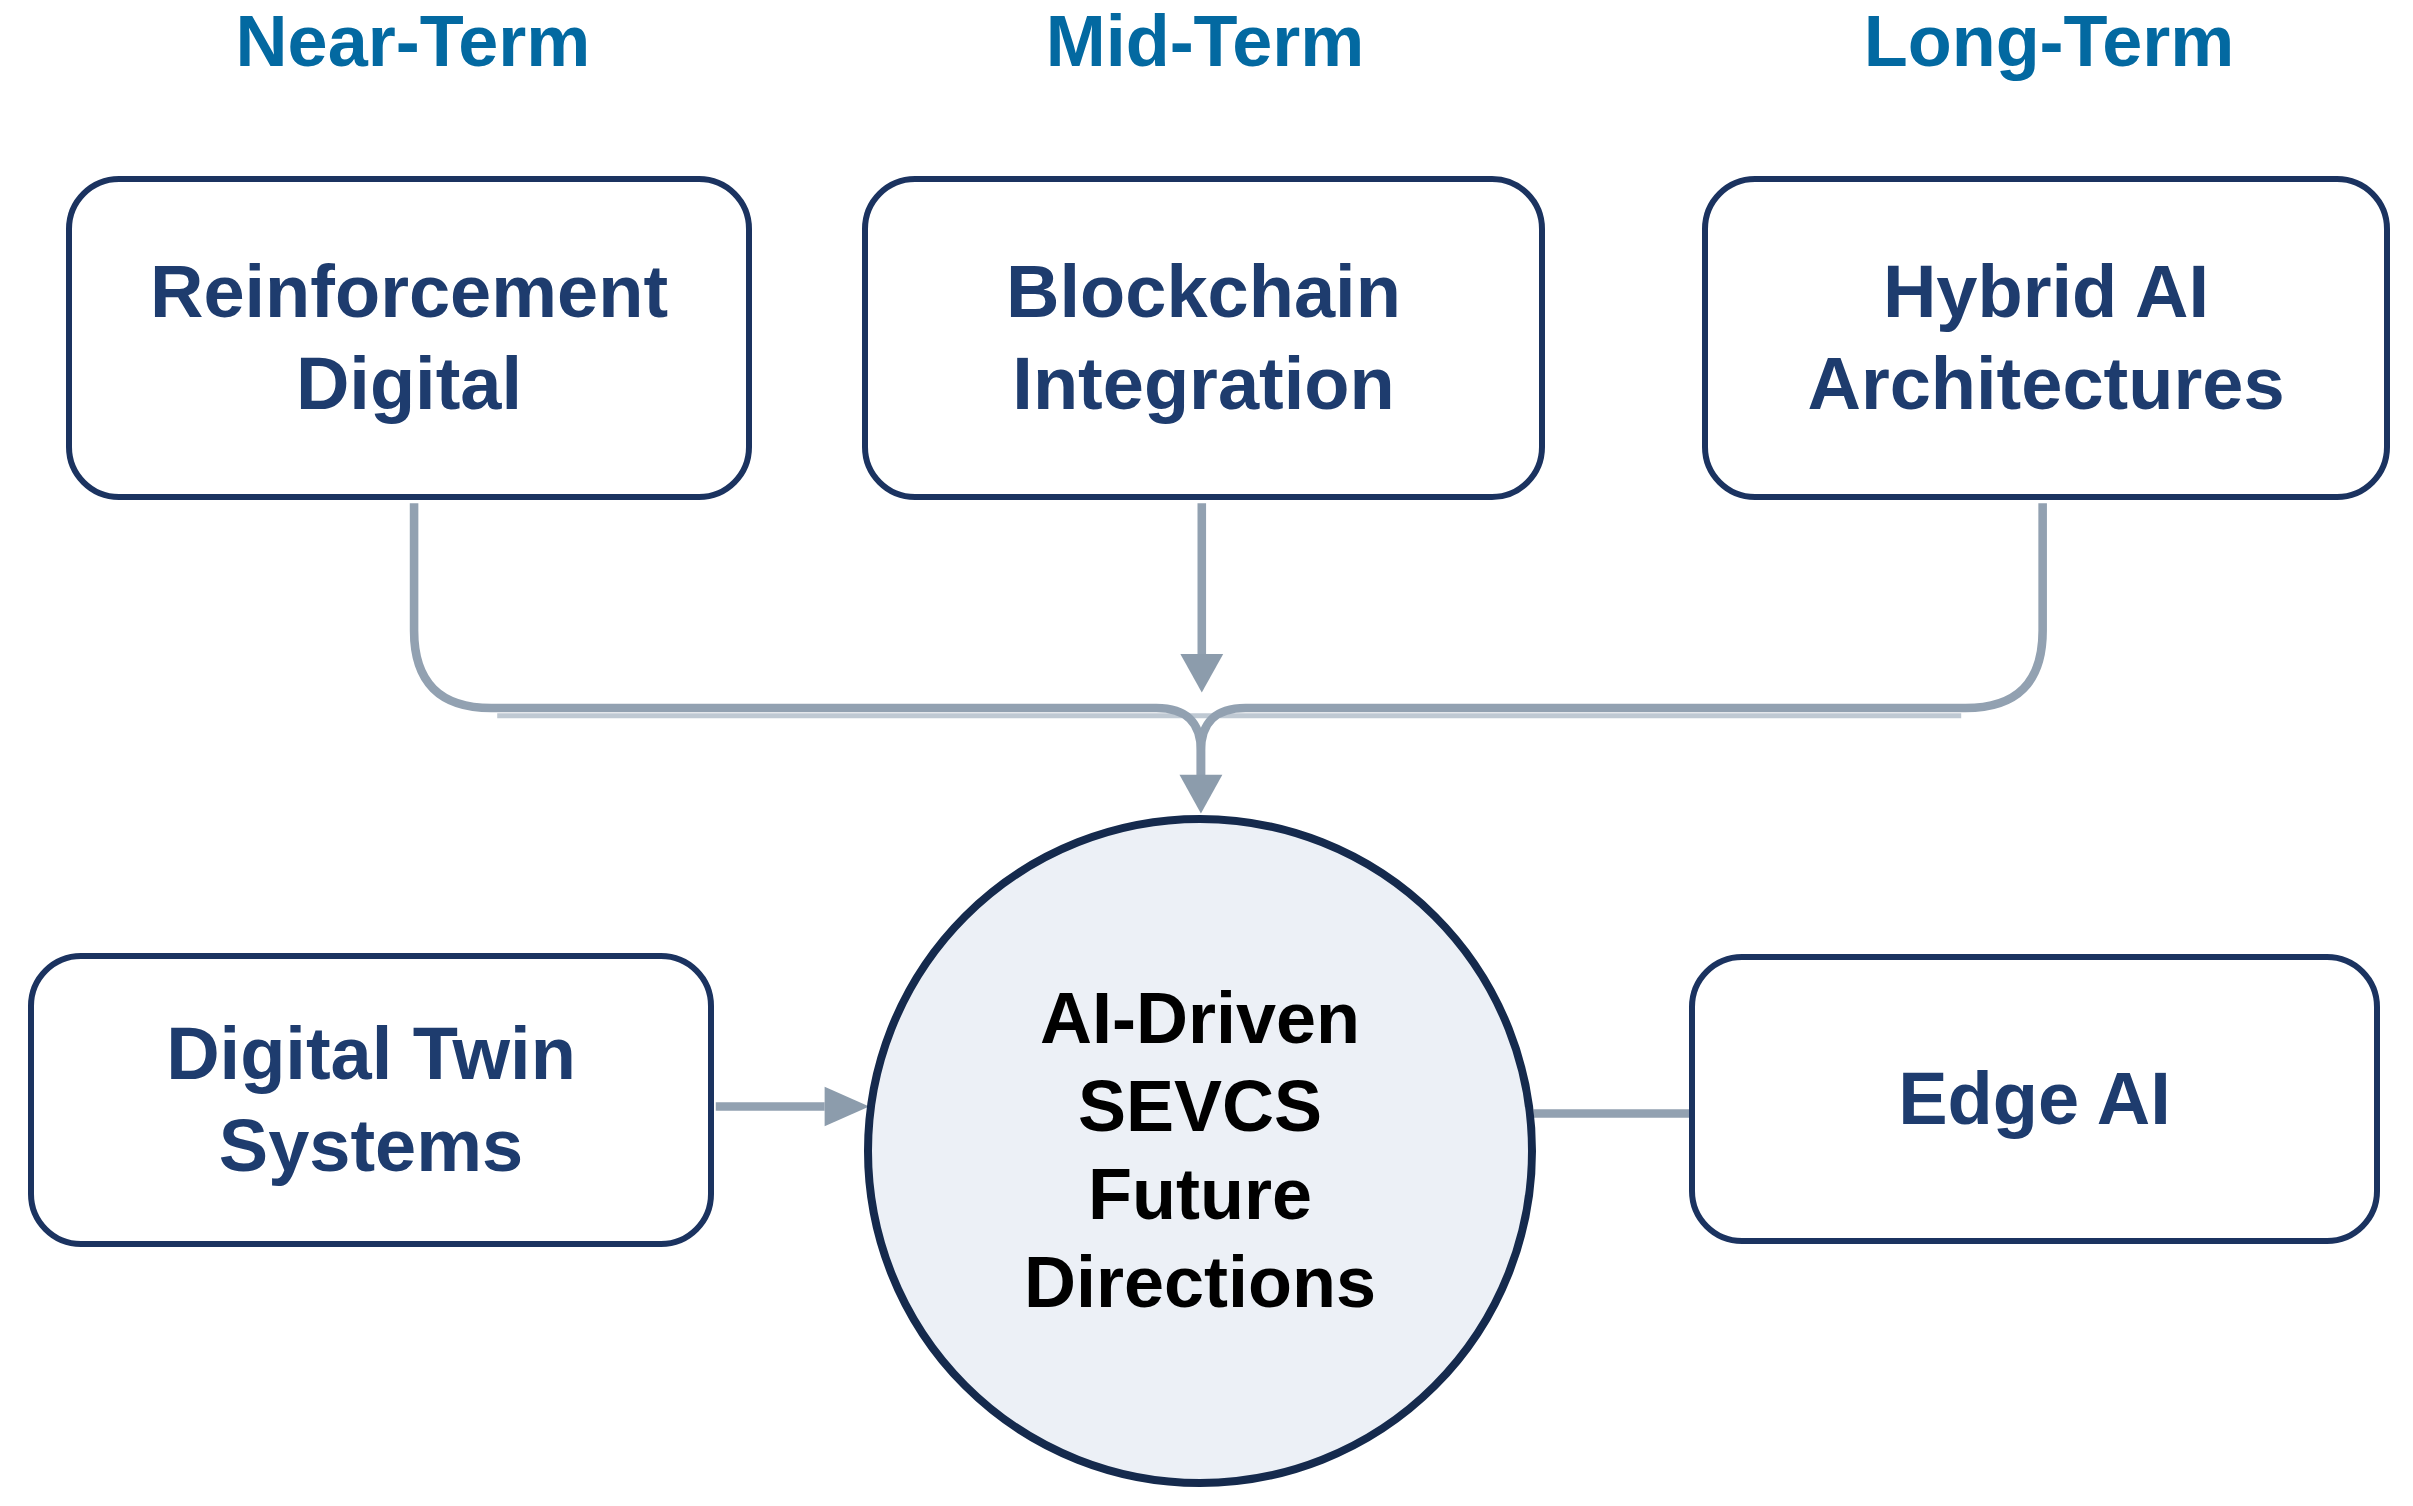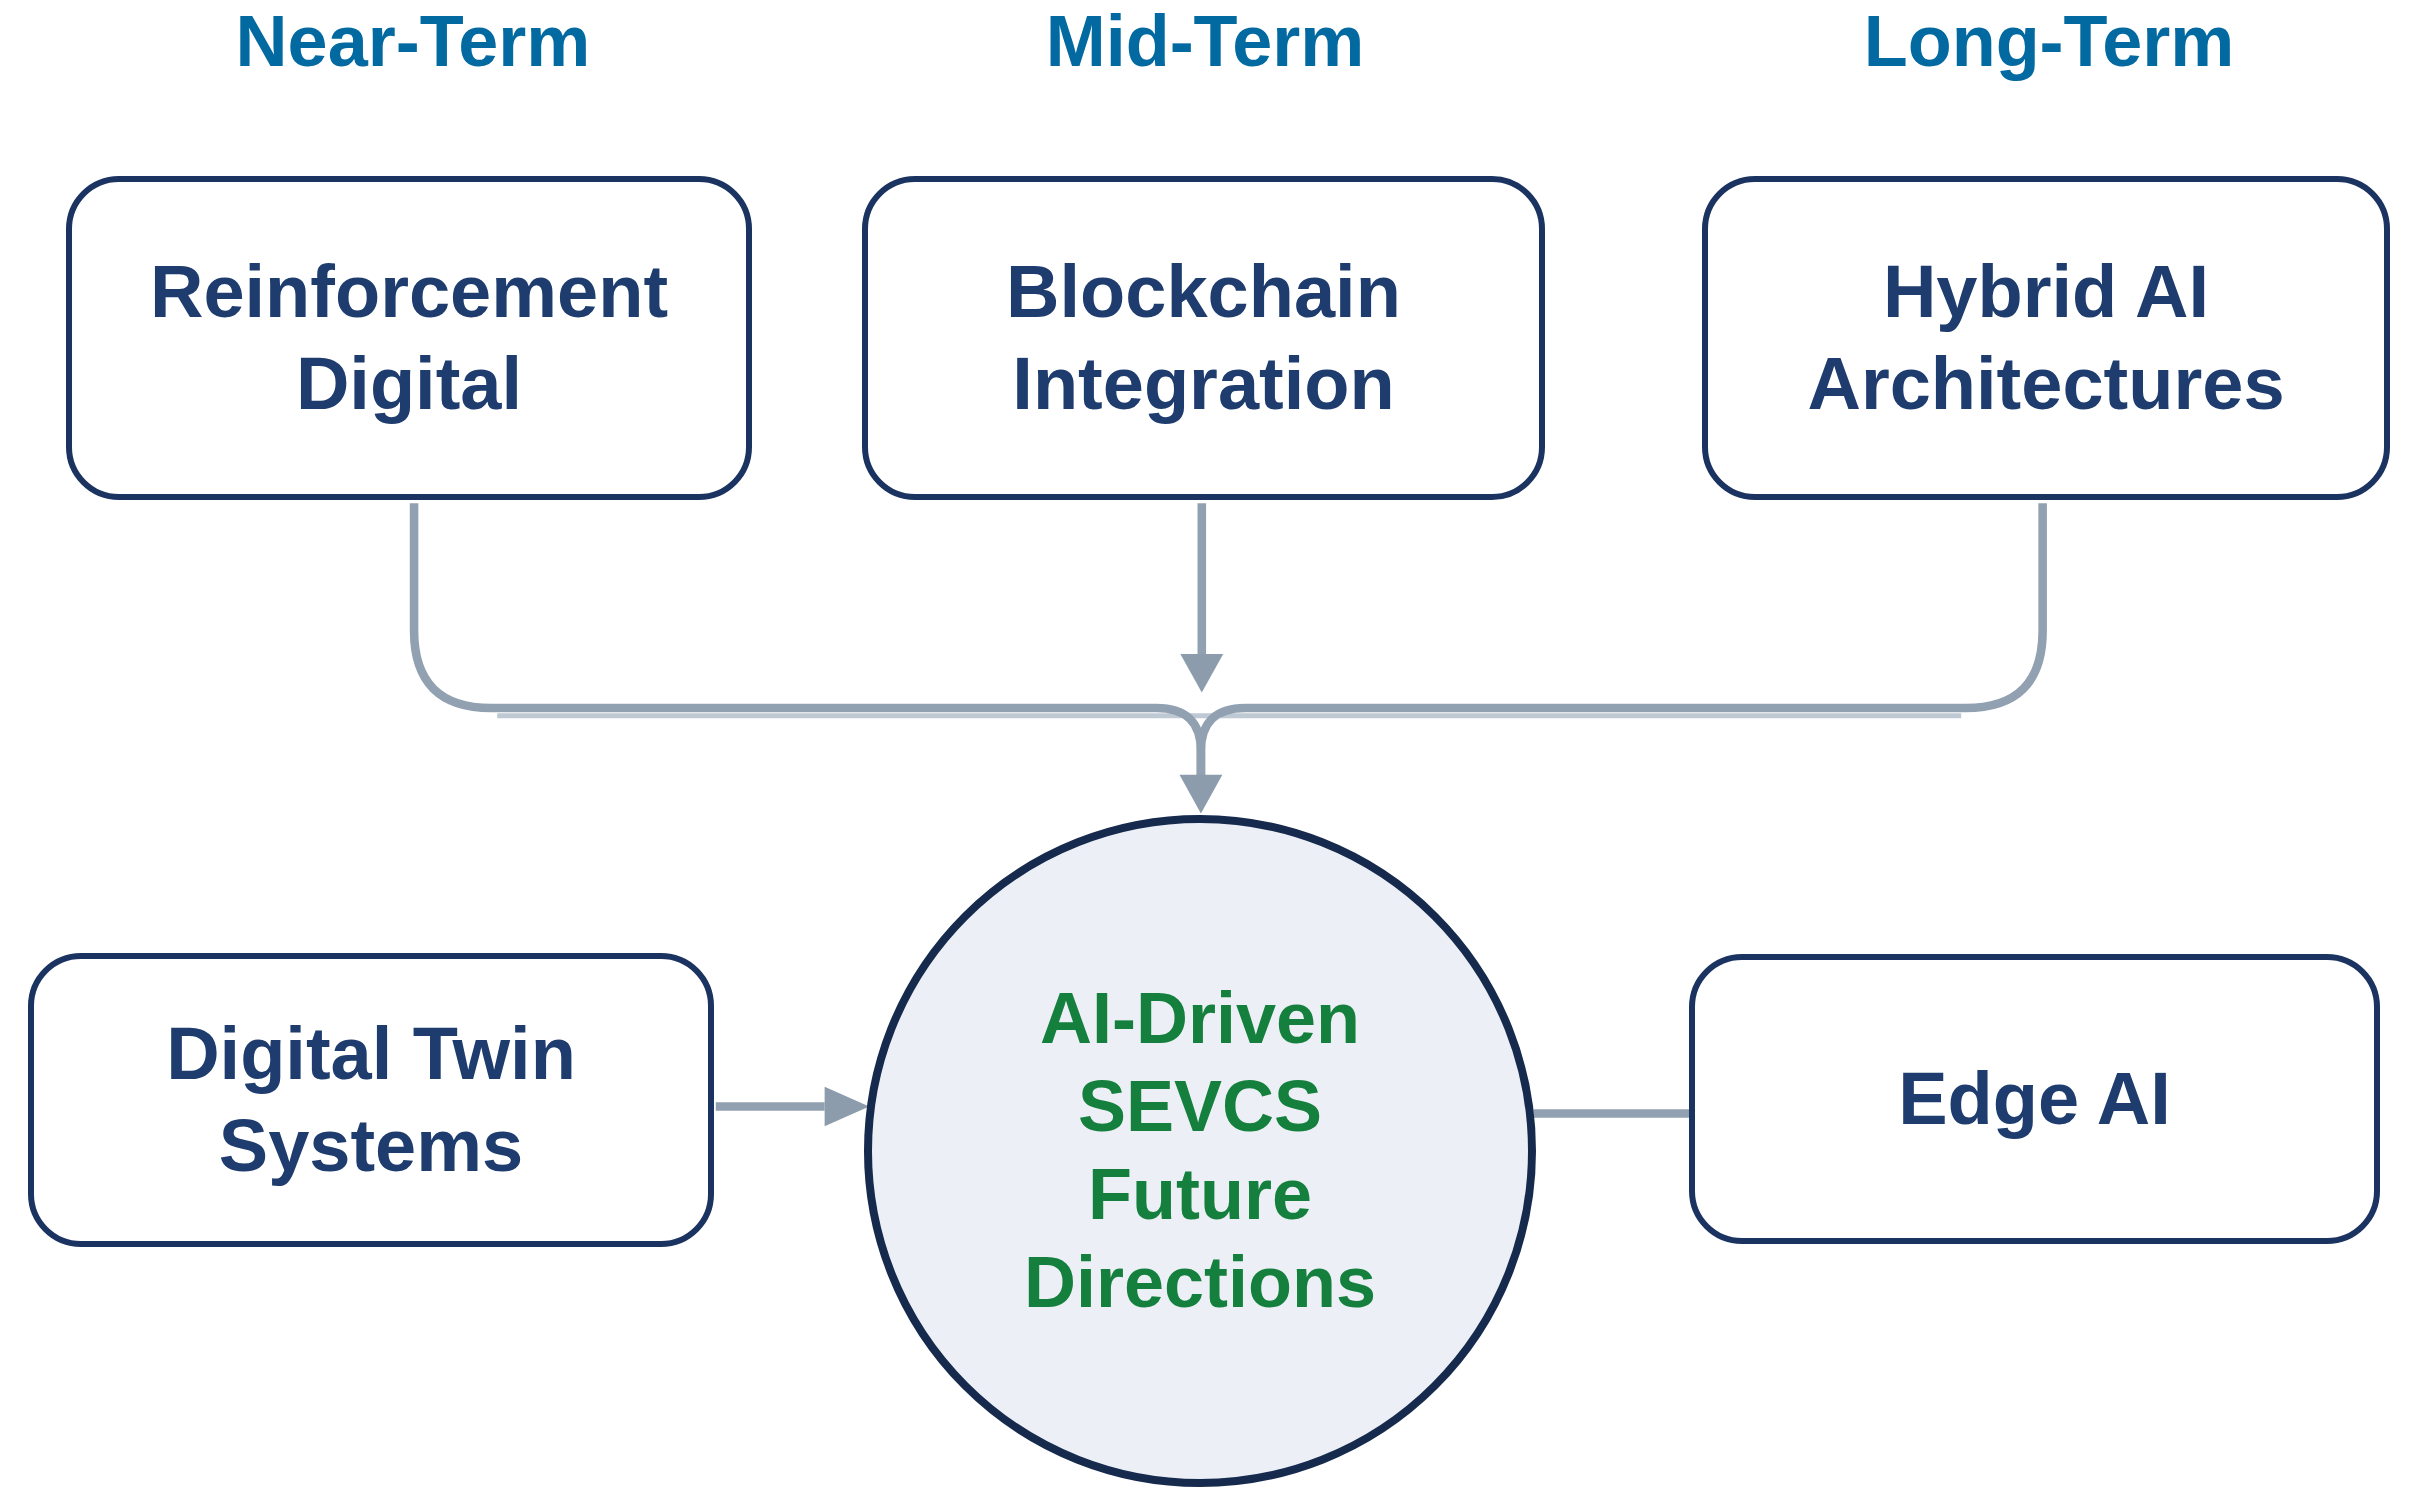--- a/index.html
+++ b/index.html
@@ -33,21 +33,21 @@
     position:absolute;
     left:864px;top:815px;width:672px;height:672px;
     background:#ecf0f6;
     border:8.6px solid #152a4d;
     border-radius:50%;
     display:flex;align-items:center;justify-content:center;
     text-align:center;
     box-sizing:border-box;
   }
   .circle .txt{
-    font-size:72px;font-weight:700;color:#15803d;line-height:1.22;
+    font-size:72px;font-weight:700;color:#000000;line-height:1.22;
   }
   .circle .txt span{display:block;}
   svg.connectors{position:absolute;left:0;top:0;width:2413px;height:1506px;}
 </style>
 </head>
 <body>
 
 <div class="canvas">
 
   <div class="hdr" style="left:147px;">Near-Term</div>

